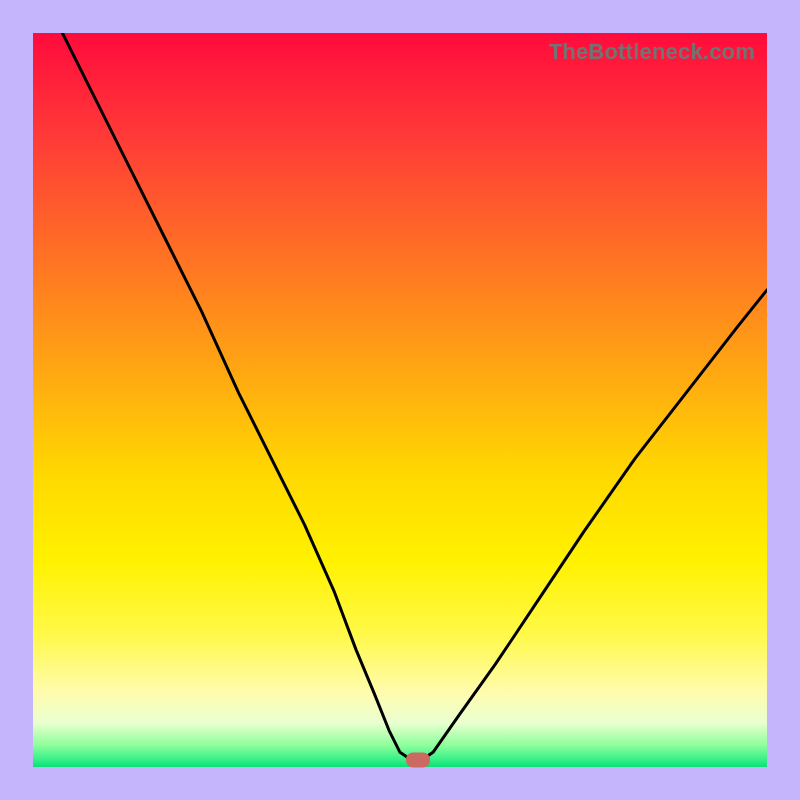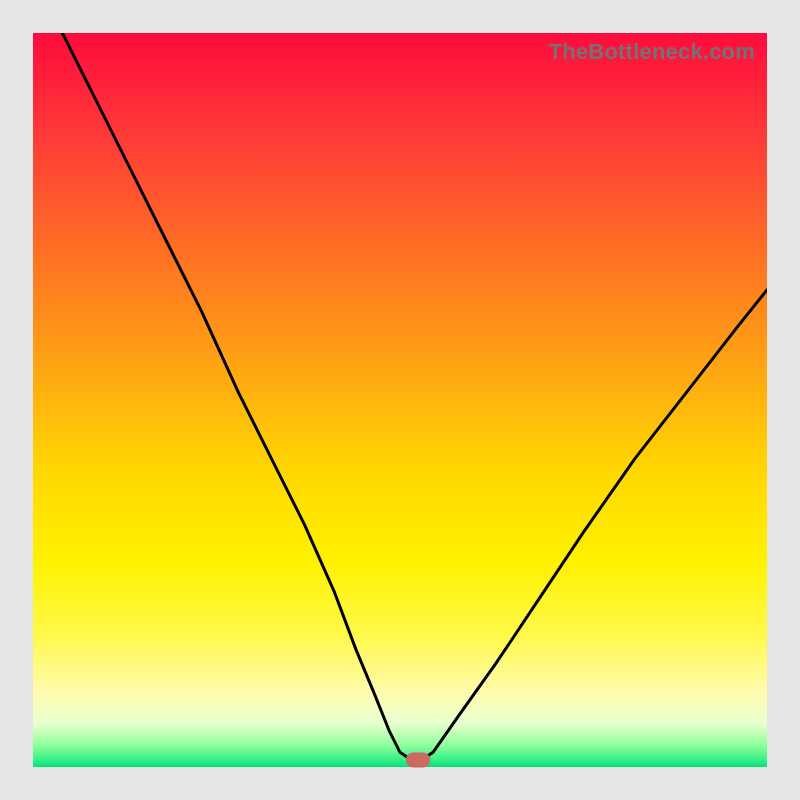--- a/index.html
+++ b/index.html
@@ -1,16 +1,16 @@
 <!DOCTYPE html>
 <html><head>
 <meta charset="utf-8">
 <style>
 body { margin: 0; padding: 0; width: 800px; height: 800px; background: #000; overflow: hidden; font-family: Arial, sans-serif; }
-.outer { position: relative; width: 800px; height: 800px; background: #e5e5e5; }
+.outer { position: relative; width: 800px; height: 800px; background: #c4b5fd; }
 .plot { position: absolute; left: 33px; top: 33px; width: 734px; height: 734px;
   background: linear-gradient(to bottom,
     #ff0b3c 0%,
     #ff3a38 14%,
     #ff7722 32%,
     #ffae10 48%,
     #ffd800 60%,
     #fff200 72%,
     #fff94a 82%,
     #fffcb0 90%,

